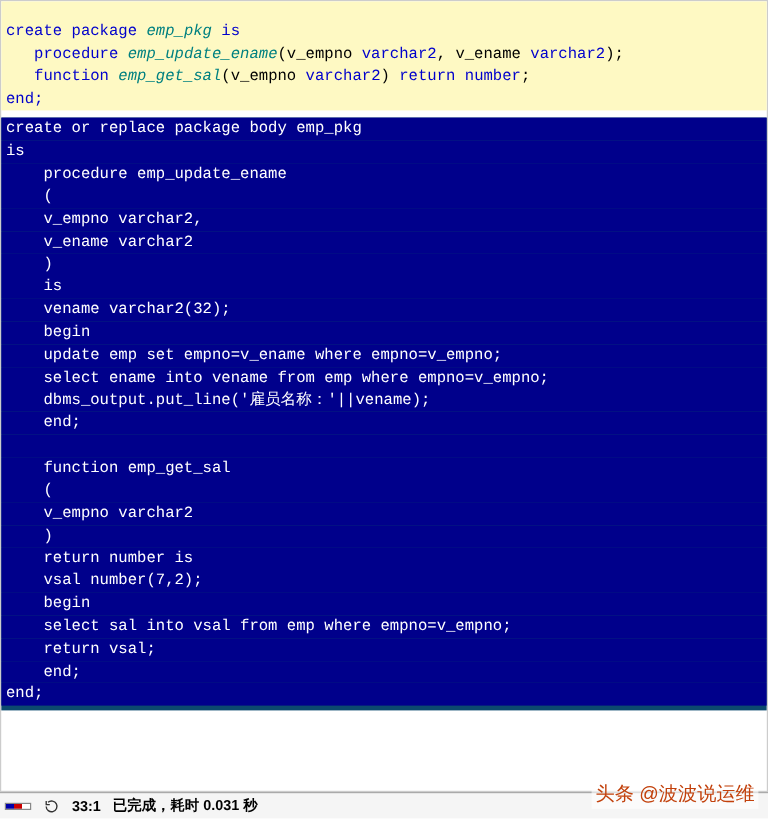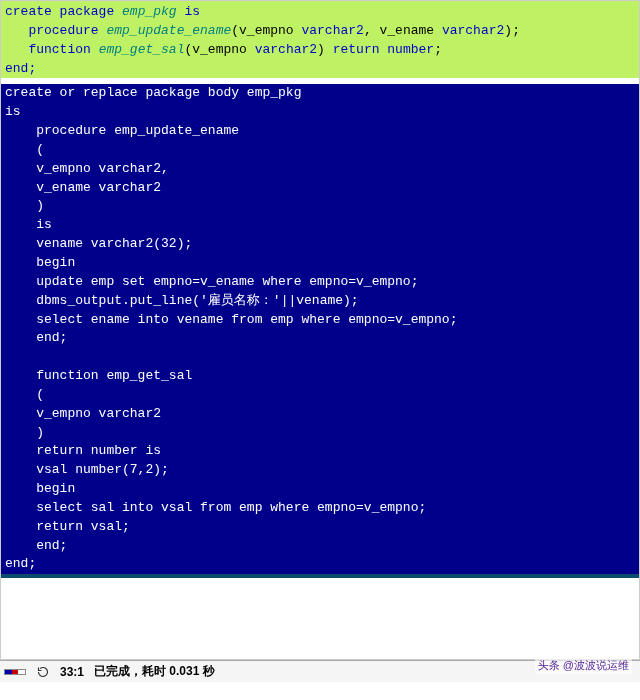--- a/index.html
+++ b/index.html
@@ -16,21 +16,21 @@
     height: 660px;
     overflow: auto;
     background: #fff;
     border: 1px solid #ccc;
   }
   .code-line {
     white-space: pre;
     line-height: 1.45;
     padding: 0 4px;
   }
-  .spec-block { background: #bef264; padding-top: 2px; }
+  .spec-block { background: #fef9c3; padding-top: 16px; }
   .body-block {
     background: #0c4a6e;
     color: #fff;
     padding-bottom: 4px;
     margin-top: 6px;
   }
   .body-block .code-line { background: #00008B; }
   .kw { color: #0000cc; }
   .fn { color: #008080; font-style: italic; }
   .status-bar {
@@ -53,22 +53,22 @@
   .refresh-icon {
     width: 14px; height: 14px;
     display: flex; align-items: center; justify-content: center;
   }
   .refresh-icon svg { width: 12px; height: 12px; }
   .watermark {
     position: absolute;
     right: 8px;
     bottom: 26px;
     font-family: sans-serif;
-    font-size: 11px;
-    color: #4c1d95;
+    font-size: 16px;
+    color: #c2410c;
     background: rgba(255,255,255,0.6);
     padding: 1px 3px;
   }
 </style>
 </head>
 <body>
 
 <div class="editor">
   <div class="spec-block">
     <div class="code-line"><span class="kw">create</span><span class="kw"> package </span><span class="fn">emp_pkg</span><span class="kw"> is</span></div>
@@ -82,22 +82,22 @@
       <div class="code-line">is</div>
       <div class="code-line">    procedure emp_update_ename</div>
       <div class="code-line">    (</div>
       <div class="code-line">    v_empno varchar2,</div>
       <div class="code-line">    v_ename varchar2</div>
       <div class="code-line">    )</div>
       <div class="code-line">    is</div>
       <div class="code-line">    vename varchar2(32);</div>
       <div class="code-line">    begin</div>
       <div class="code-line">    update emp set empno=v_ename where empno=v_empno;</div>
+      <div class="code-line">    select ename into vename from emp where empno=v_empno;</div>
       <div class="code-line">    dbms_output.put_line('雇员名称：'||vename);</div>
-      <div class="code-line">    select ename into vename from emp where empno=v_empno;</div>
       <div class="code-line">    end;</div>
       <div class="code-line"> </div>
       <div class="code-line">    function emp_get_sal</div>
       <div class="code-line">    (</div>
       <div class="code-line">    v_empno varchar2</div>
       <div class="code-line">    )</div>
       <div class="code-line">    return number is</div>
       <div class="code-line">    vsal number(7,2);</div>
       <div class="code-line">    begin</div>
       <div class="code-line">    select sal into vsal from emp where empno=v_empno;</div>

